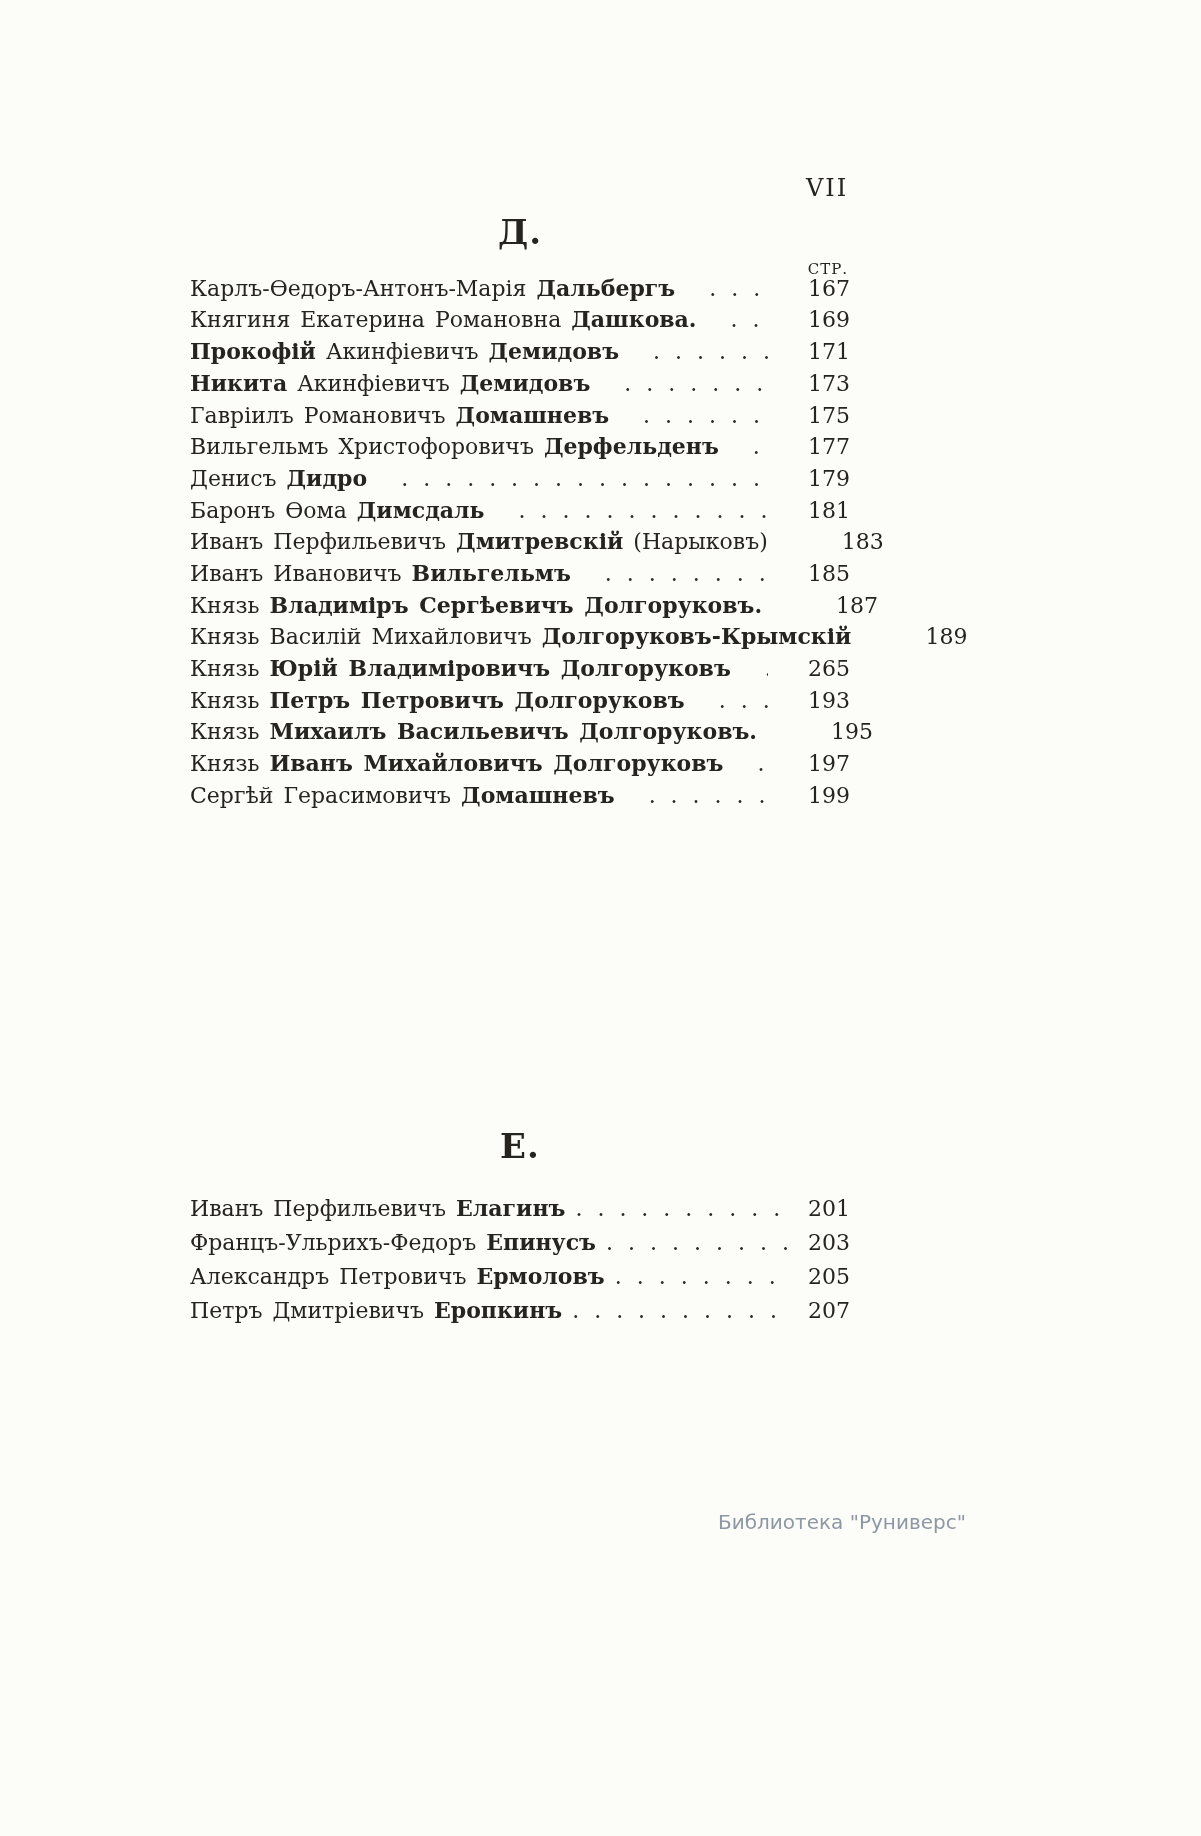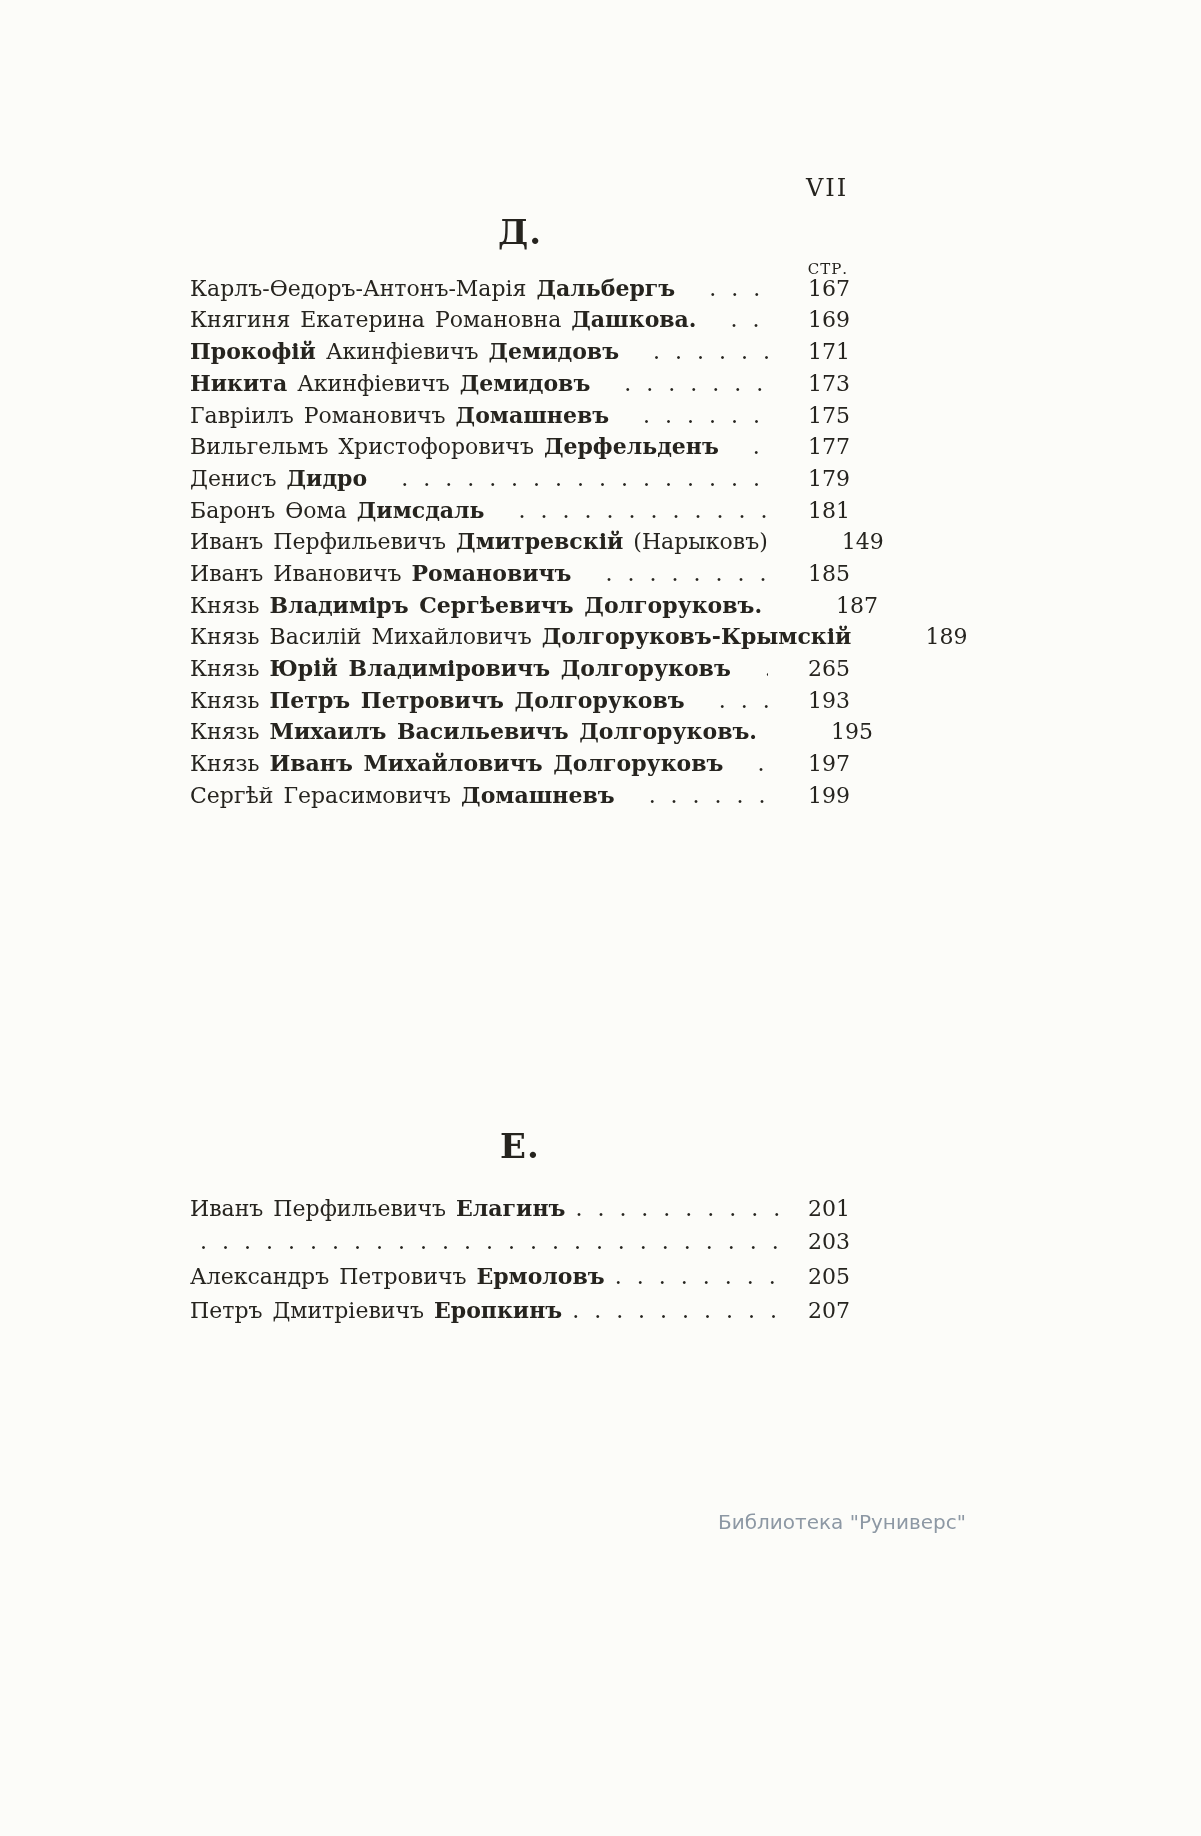--- a/index.html
+++ b/index.html
@@ -133,24 +133,24 @@
           <span class="pagenum">179</span>
         </div>
         <div class="entry">
           <span class="entry-name"><span>Баронъ Ѳома </span><span class="b">Димсдаль</span></span>
           <span class="leader">..................................................</span>
           <span class="pagenum">181</span>
         </div>
         <div class="entry">
           <span class="entry-name"><span>Иванъ Перфильевичъ </span><span class="b">Дмитревскій</span><span> (Нарыковъ)</span></span>
           <span class="leader">..................................................</span>
-          <span class="pagenum">149</span>
-        </div>
-        <div class="entry">
-          <span class="entry-name"><span>Иванъ Ивановичъ </span><span class="b">Романовичъ</span></span>
+          <span class="pagenum">183</span>
+        </div>
+        <div class="entry">
+          <span class="entry-name"><span>Иванъ Ивановичъ </span><span class="b">Вильгельмъ</span></span>
           <span class="leader">..................................................</span>
           <span class="pagenum">185</span>
         </div>
         <div class="entry">
           <span class="entry-name"><span>Князь </span><span class="b">Владиміръ Сергѣевичъ Долгоруковъ.</span></span>
           <span class="leader">..................................................</span>
           <span class="pagenum">187</span>
         </div>
         <div class="entry">
           <span class="entry-name"><span>Князь Василій Михайловичъ </span><span class="b">Долгоруковъ-Крымскій</span></span>
@@ -187,20 +187,21 @@
 
   <section class="section" id="section-e">
     <h2 class="letter">Е.</h2>
     <div class="entries">
         <div class="entry">
           <span class="entry-name"><span>Иванъ Перфильевичъ </span><span class="b">Елагинъ</span></span>
           <span class="leader">..................................................</span>
           <span class="pagenum">201</span>
         </div>
         <div class="entry">
+          <span class="entry-name"><span>Францъ-Ульрихъ-Федоръ </span><span class="b">Епинусъ</span></span>
           <span class="leader">..................................................</span>
           <span class="pagenum">203</span>
         </div>
         <div class="entry">
           <span class="entry-name"><span>Александръ Петровичъ </span><span class="b">Ермоловъ</span></span>
           <span class="leader">..................................................</span>
           <span class="pagenum">205</span>
         </div>
         <div class="entry">
           <span class="entry-name"><span>Петръ Дмитріевичъ </span><span class="b">Еропкинъ</span></span>

